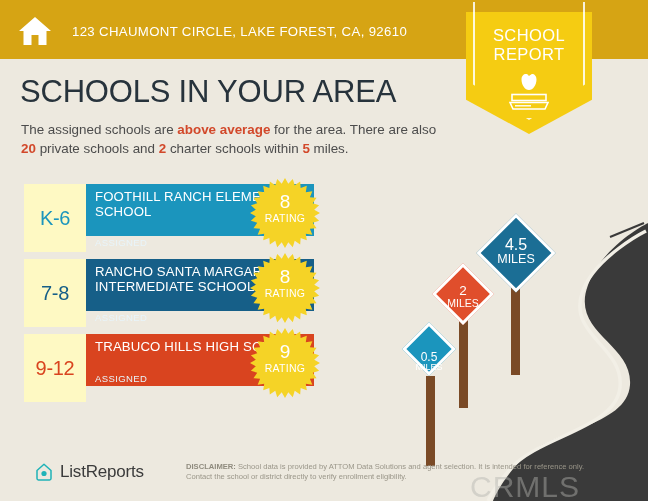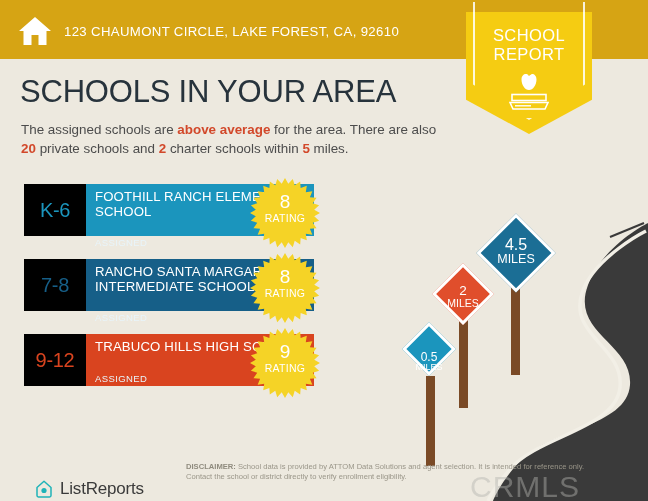--- a/index.html
+++ b/index.html
@@ -29,21 +29,21 @@
     width: 648px;
     height: 59px;
     background: #d6a414;
   }
   .header-inner {
     position: absolute;
     left: 18px; top: 0;
     height: 62px;
     display: flex;
     align-items: center;
-    gap: 12px;
+    gap: 20px;
     justify-content: center;
   }
   .house-icon { width: 34px; height: 32px; display:block; }
   .header-address {
     color: #ffffff;
     font-size: 13.2px;
     letter-spacing: 0.35px;
     font-weight: 400;
     white-space: nowrap;
   }
@@ -128,22 +128,22 @@
     width: 290px;
     height: 52px;
   }
   .row-1 { top: 184px; }
   .row-2 { top: 259px; }
   .row-3 { top: 334px; }
 
   .grade-box {
     position: absolute;
     left: 0; top: 0;
-    width: 62px; height: 52px;
-    background: #000000;
+    width: 62px; height: 68px;
+    background: #fef9c3;
     display: flex;
     align-items: center;
     justify-content: center;
     font-size: 20px;
     letter-spacing: -0.3px;
   }
   .name-bar {
     position: absolute;
     left: 62px; top: 0;
     width: 228px; height: 52px;
@@ -215,21 +215,20 @@
   .sign-val  { display:block; }
   .sign-unit { display:block; }
 
   
   .footer-logo {
     position: absolute;
     left: 34px; top: 462px;
     display: flex;
     align-items: center;
     gap: 6px;
-    margin-top: 17px;
   }
   .logo-mark { width: 20px; height: 20px; display:block; }
   .logo-text { font-size: 17px; color: #3b3b3b; letter-spacing: -0.2px; }
 
   .disclaimer {
     position: absolute;
     left: 186px; top: 462px;
     width: 400px;
     font-size: 7.6px;
     line-height: 9.6px;

